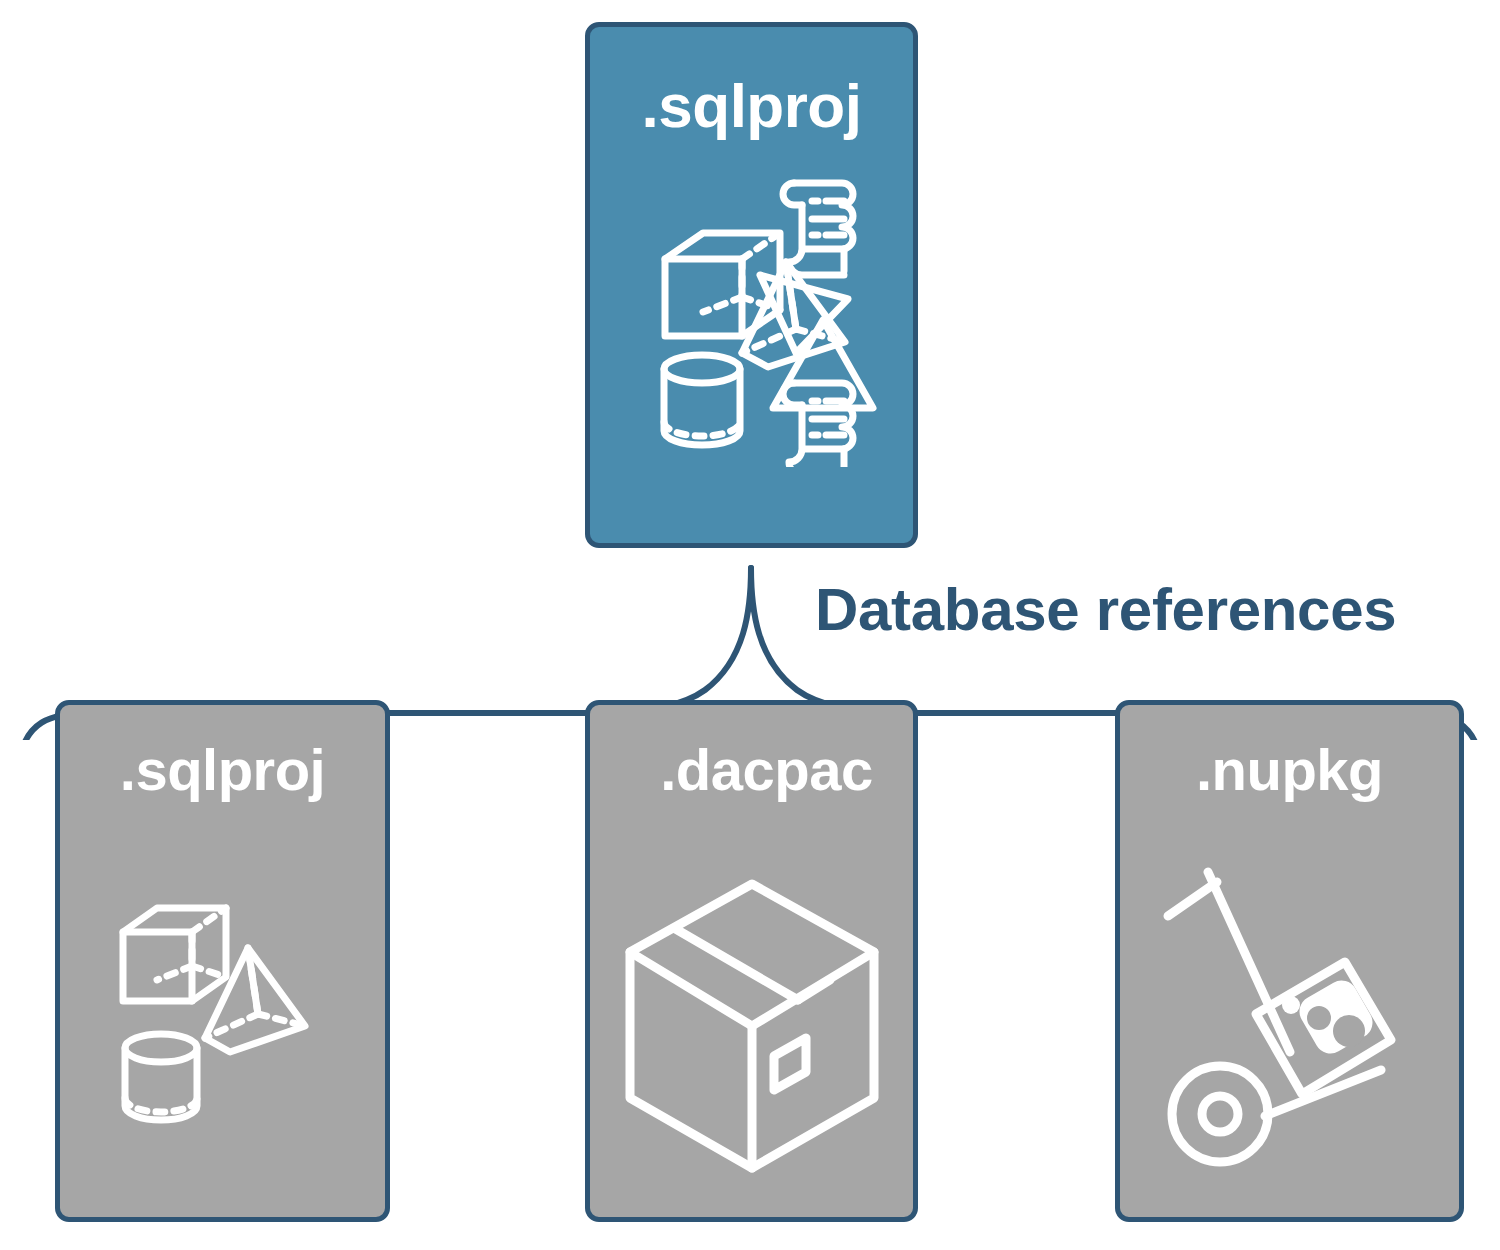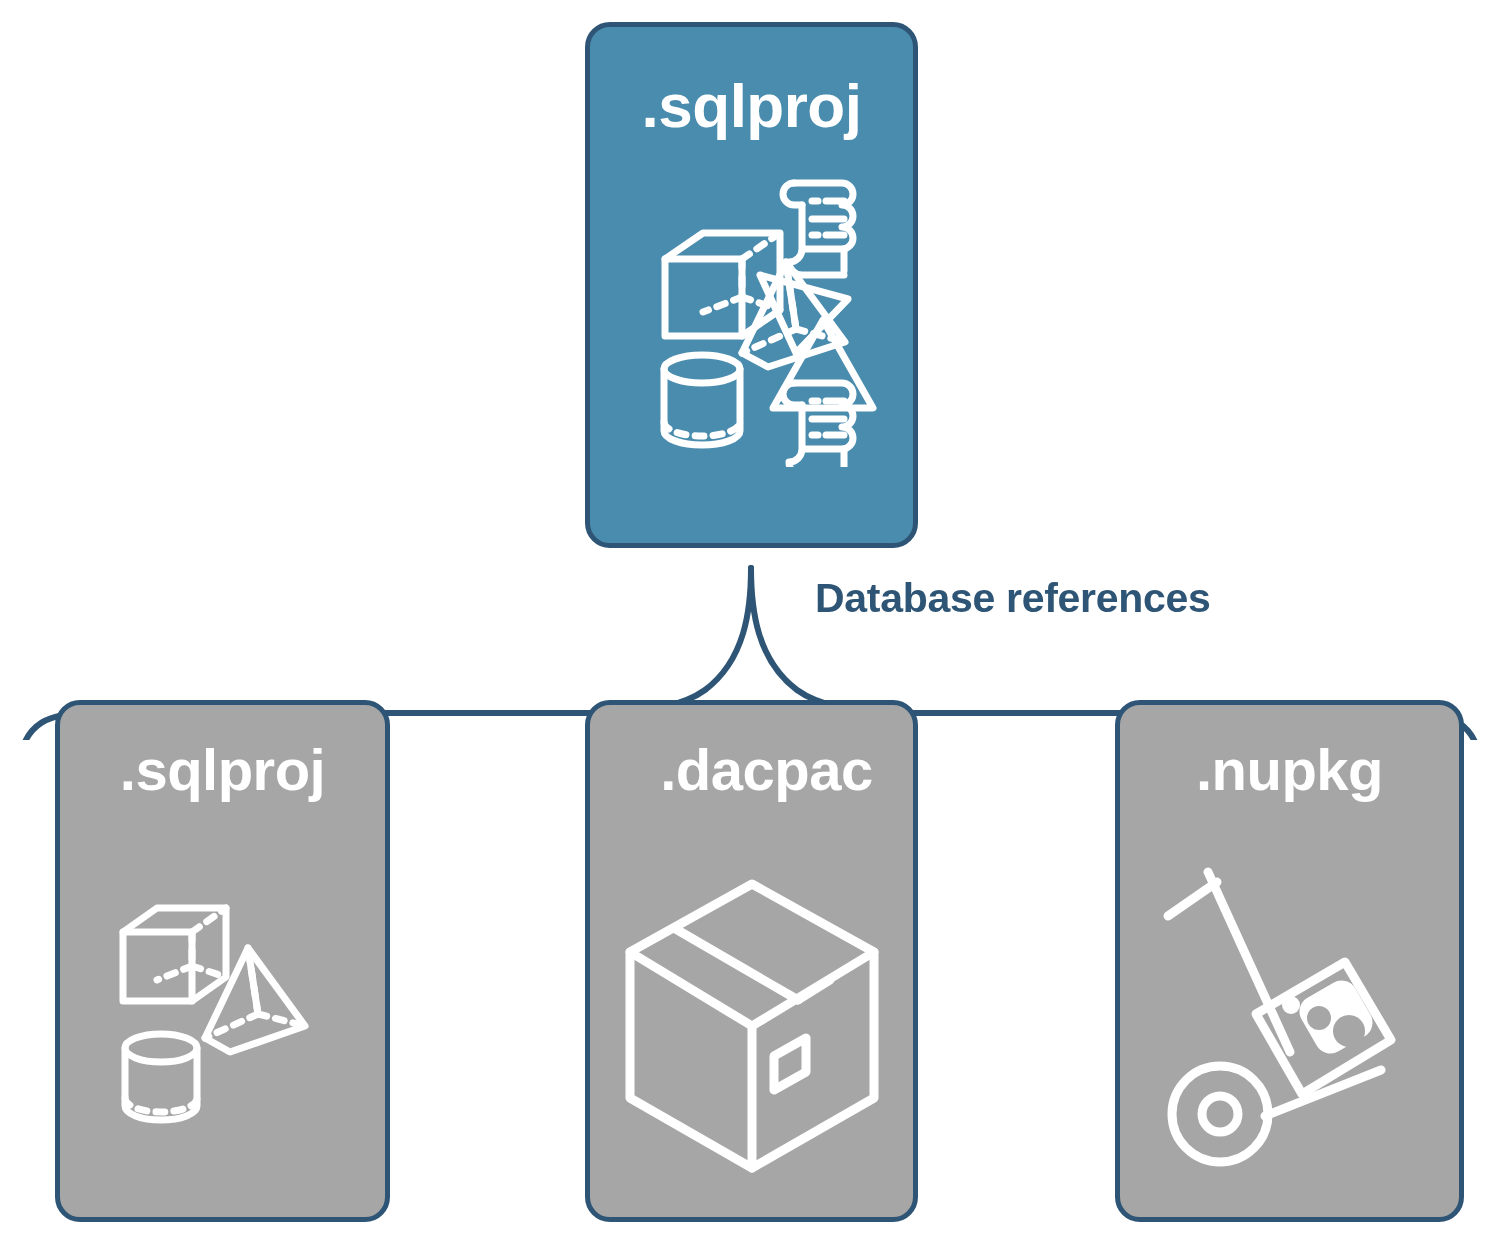--- a/index.html
+++ b/index.html
@@ -2,21 +2,21 @@
 <html><head>
 <meta charset="utf-8">
 <title>SQL Project Database References Diagram</title>
 <style>
   html,body{margin:0;padding:0;background:#ffffff;}
   body{width:1500px;height:1250px;position:relative;overflow:hidden;
        font-family:"Liberation Sans","DejaVu Sans",sans-serif;}
   .stage{position:absolute;left:0;top:0;width:1500px;height:1250px;}
 
   .card{position:absolute;box-sizing:border-box;border:5px solid #2E5575;
-        border-radius:25px;display:flex;flex-direction:column;align-items:center;}
+        border-radius:14px;display:flex;flex-direction:column;align-items:center;}
   .card-title{color:#ffffff;font-weight:bold;letter-spacing:-0.5px;
               line-height:1;user-select:none;white-space:nowrap;}
 
   
   #card-top{left:585px;top:22px;width:333px;height:526px;background:#4A8CAE;}
   #card-top .card-title{font-size:62px;margin-top:48px;}
   #card-top .icon-wrap{position:absolute;left:0;top:140px;width:333px;height:300px;}
 
   
   .card-bottom{top:700px;height:522px;background:#A6A6A6;}
@@ -24,21 +24,21 @@
   #card-dacpac{left:585px;width:333px;padding-left:30px;}
   #card-nupkg{left:1115px;width:349px;}
   .card-bottom .card-title{font-size:58px;margin-top:36px;}
   .card-bottom .icon-wrap{position:absolute;left:0;top:126px;width:100%;height:390px;
        display:flex;align-items:center;justify-content:center;}
 
   
   #brace{position:absolute;left:0;top:540px;width:1500px;height:200px;}
 
   
-  #db-ref-label{position:absolute;left:815px;top:575px;font-size:41px;font-weight:bold;
+  #db-ref-label{position:absolute;left:815px;top:575px;font-size:60px;font-weight:bold;
       color:#2E5575;white-space:nowrap;letter-spacing:-0.3px;user-select:none;}
 </style>
 </head>
 <body>
 
 <div class="stage">
 
   <div class="card" id="card-top">
     <div class="card-title">.sqlproj</div>
 

